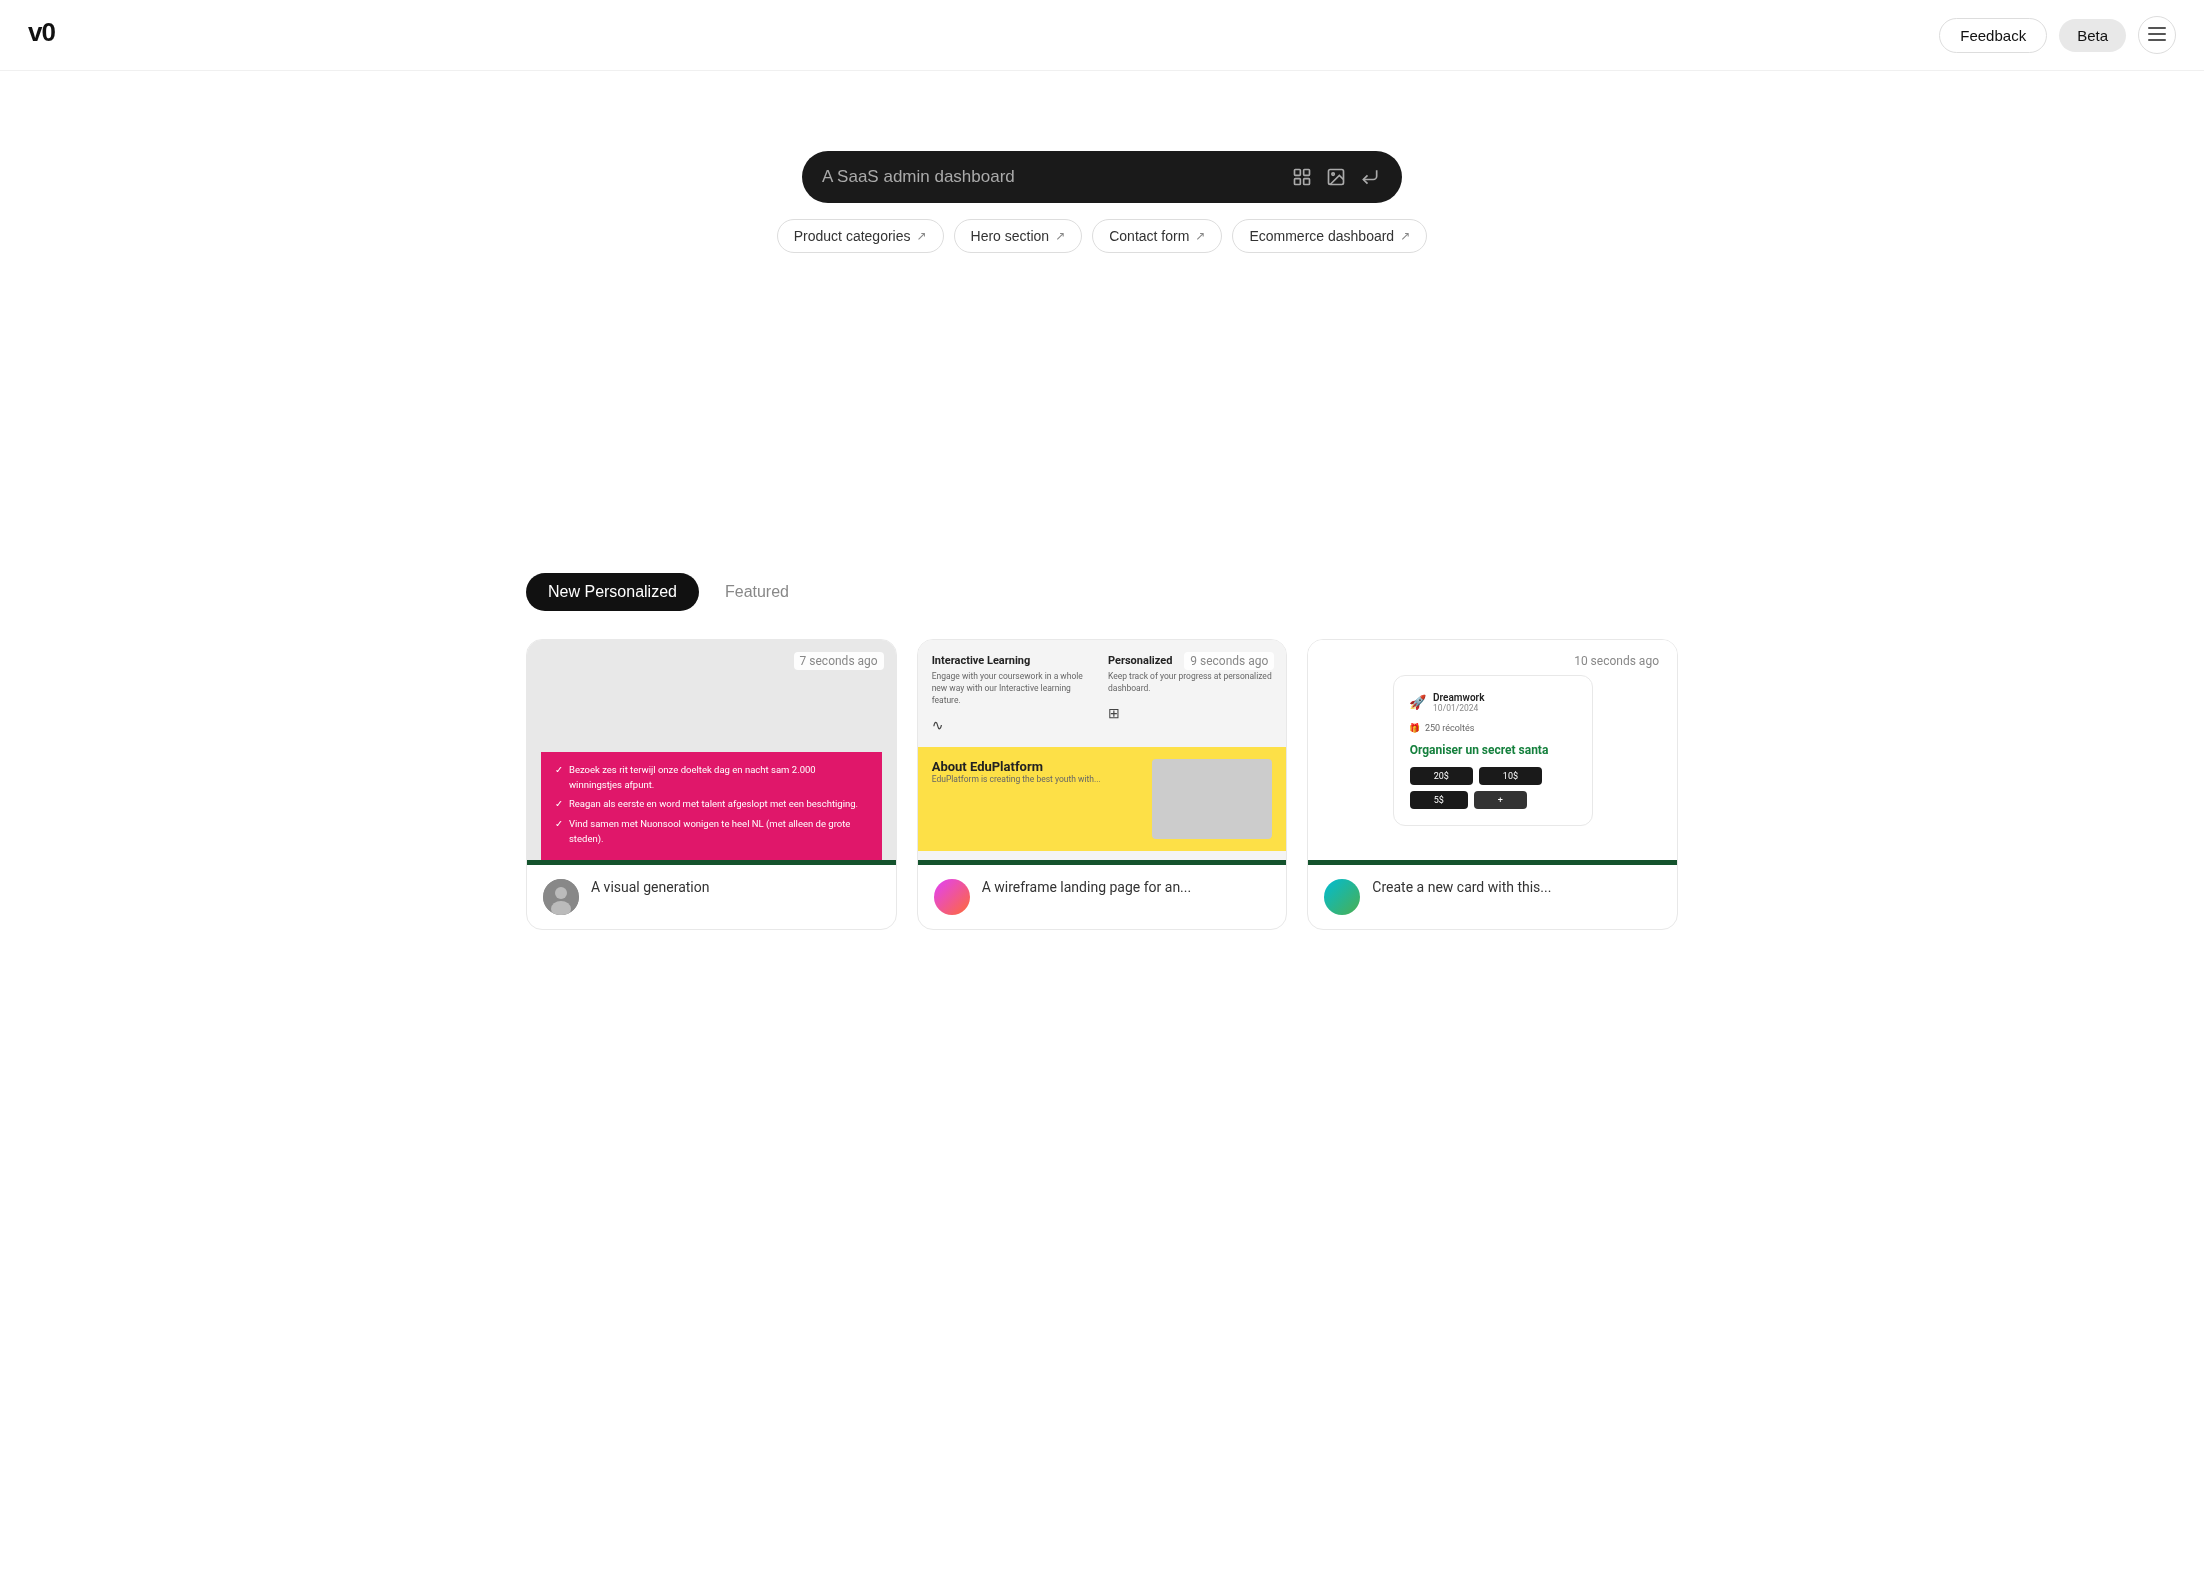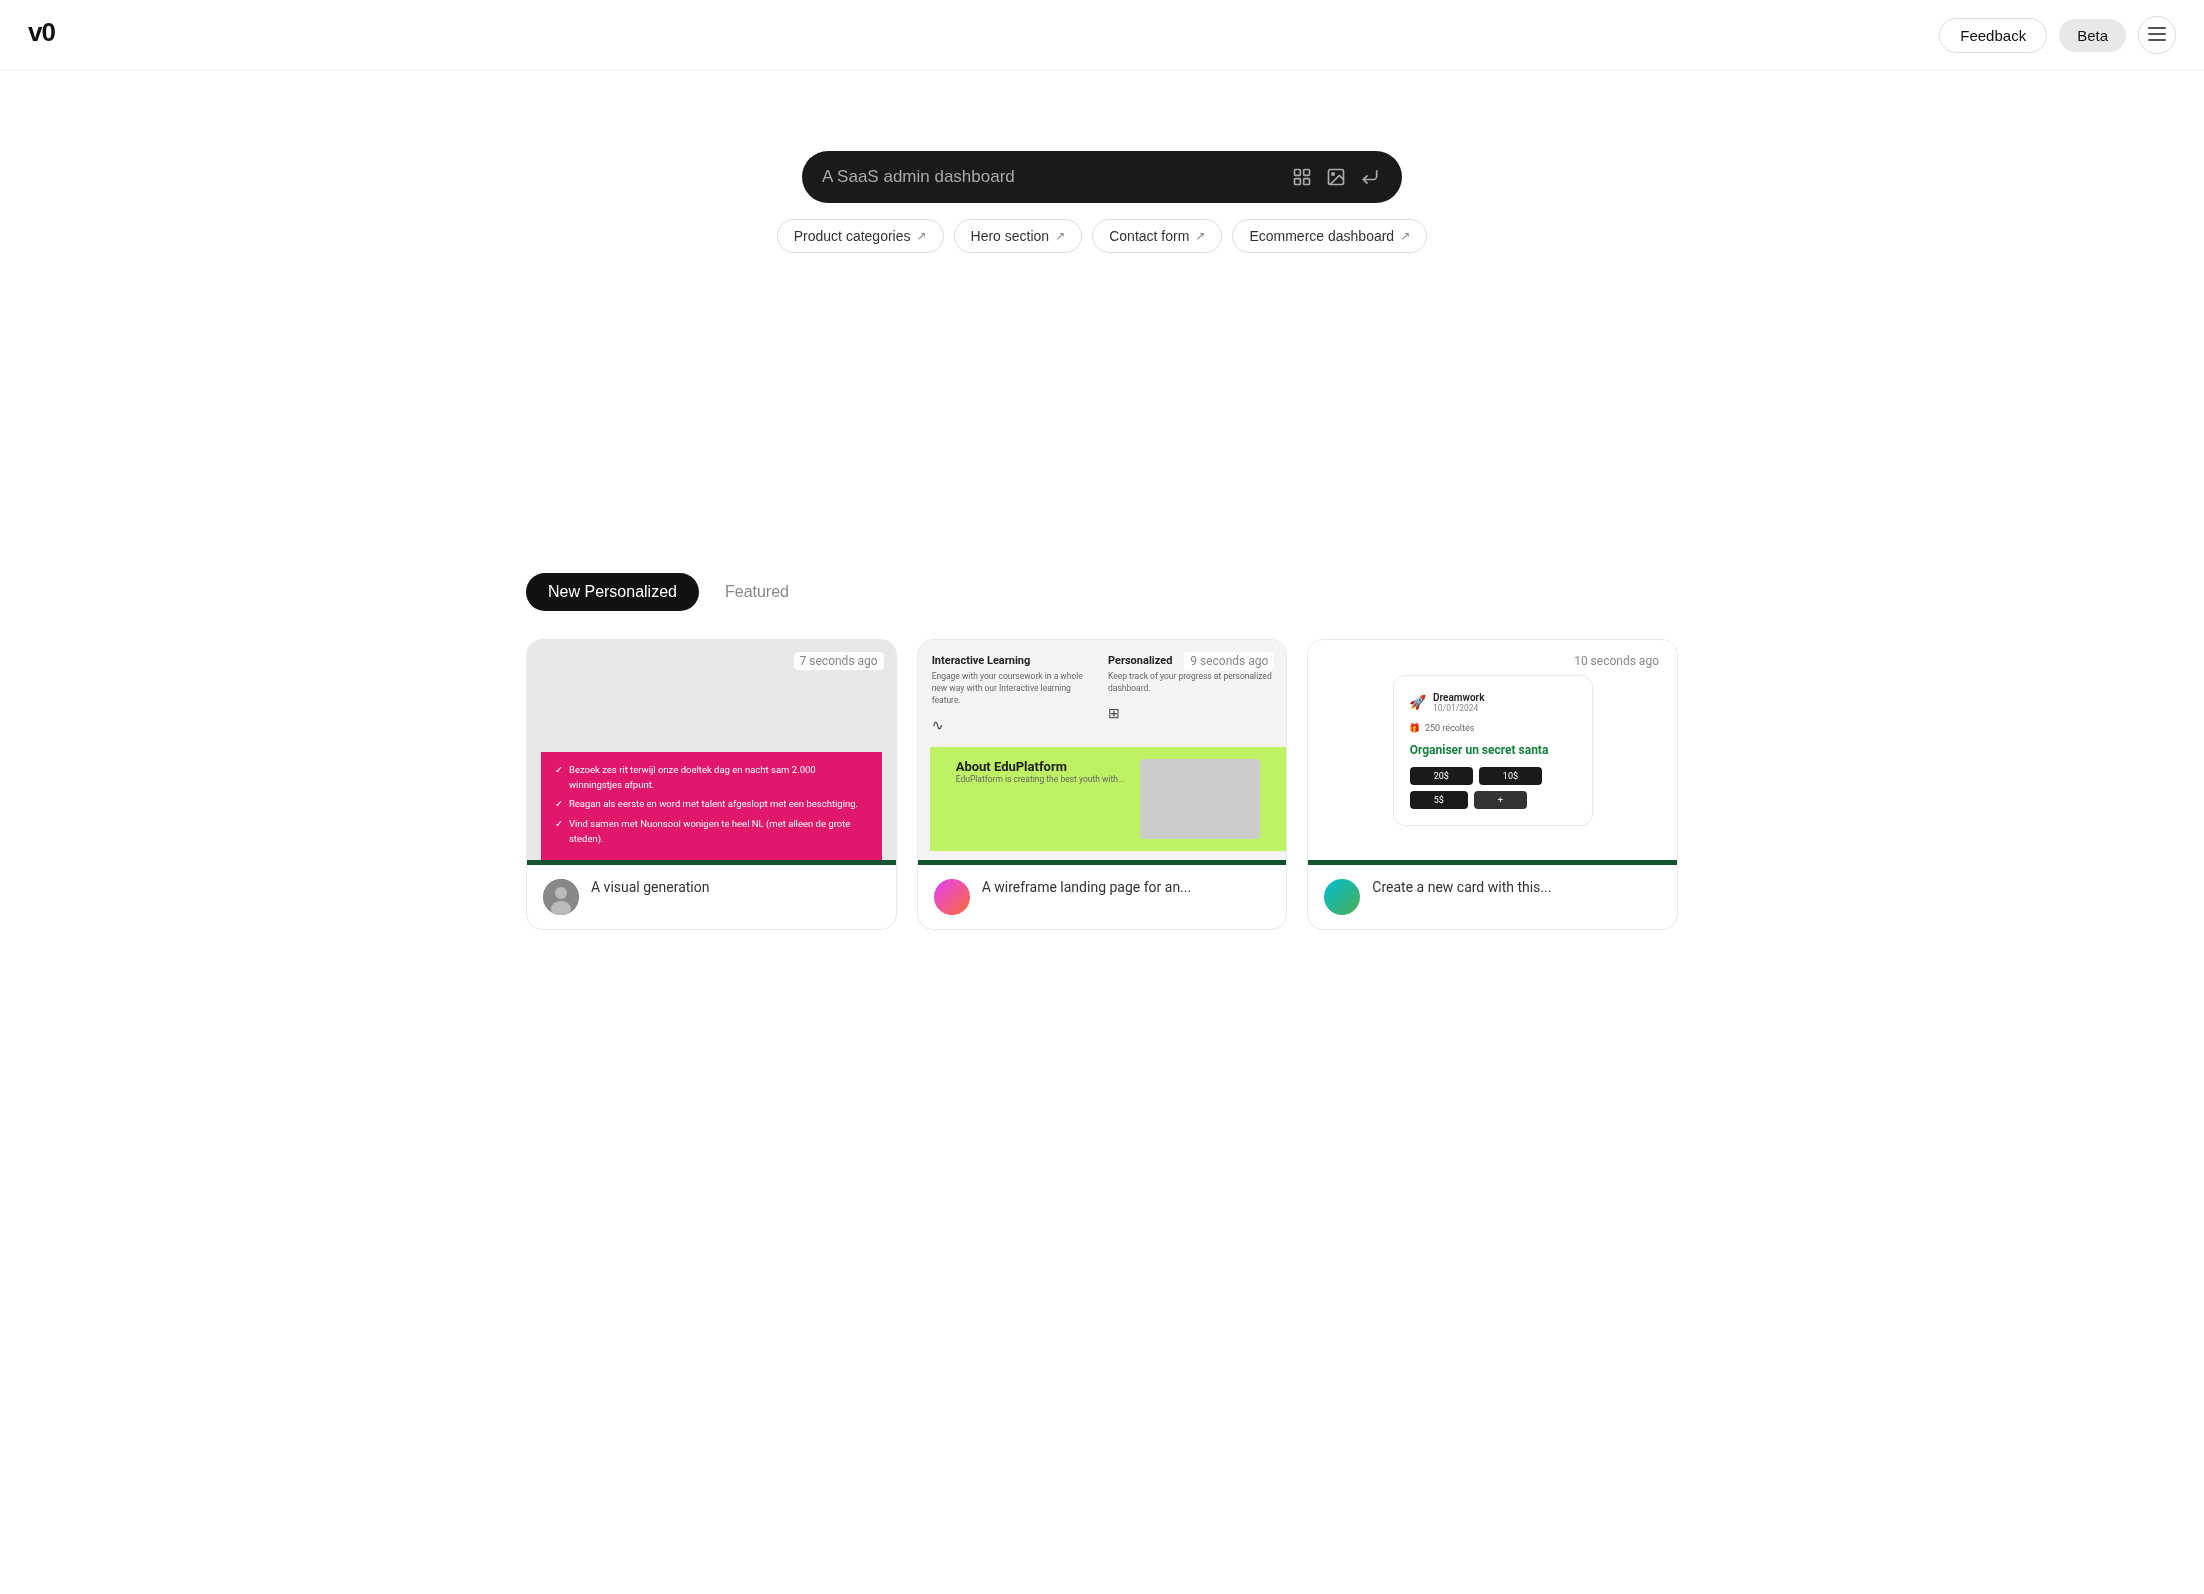--- a/index.html
+++ b/index.html
@@ -261,26 +261,25 @@
       font-size: 8.5px;
       color: #666;
       line-height: 1.4;
     }
     .card2-icon {
       font-size: 14px;
       color: #444;
       margin-top: 6px;
     }
     .card2-bottom {
-      background: #bef264;
-      padding: 12px 26px;
+      background: #fde047;
+      padding: 12px 14px;
       display: flex;
       flex-direction: column;
       gap: 8px;
-      margin-left: 12px;
     }
     .card2-bottom-title {
       font-size: 13px;
       font-weight: 700;
       color: #222;
     }
     .card2-bottom-desc {
       font-size: 8.5px;
       color: #666;
     }

